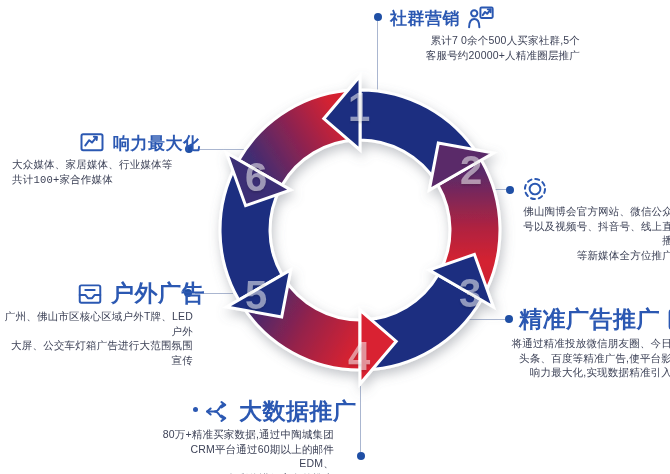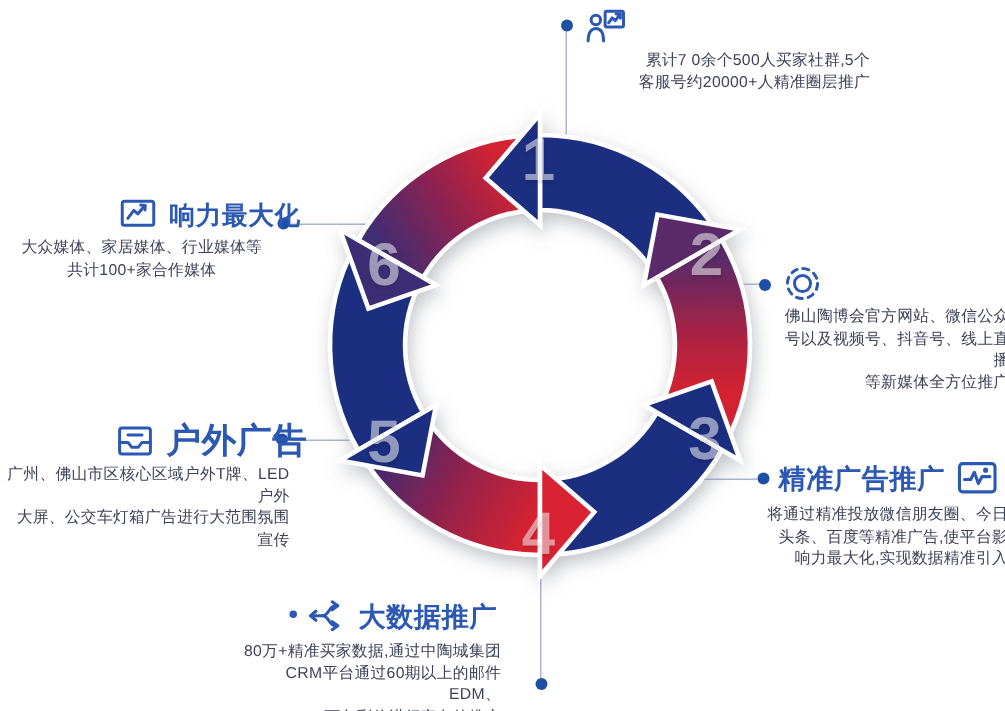--- a/index.html
+++ b/index.html
@@ -18,21 +18,21 @@
     position:absolute;transform:translate(-50%,-50%);
     font-size:40px;font-weight:700;color:rgba(255,255,255,.52);
     text-shadow:0 2px 2px rgba(0,0,0,.12);line-height:1;
   }
   
   .lbl{position:absolute;}
   .trow{display:flex;align-items:center;gap:7px;}
   .ttl{font-weight:700;color:#2b58b2;letter-spacing:.5px;white-space:nowrap;}
   .ttl.s17{font-size:17px;}
   .ttl.s18{font-size:23px;}
-  .ttl.s19{font-size:18px;}
+  .ttl.s19{font-size:23px;}
   .desc{
     position:absolute;font-size:10.5px;line-height:14.5px;color:#3d4257;
     white-space:pre-line;letter-spacing:.2px;text-align:right;
   }
   .icon{flex:0 0 auto;display:block;}
   svg.icon *{stroke:#2b58b2;fill:none;stroke-width:1.7;stroke-linecap:round;stroke-linejoin:round;}
   svg.icon .fillb{fill:#2b58b2;stroke:none;}
   #ringsvg{position:absolute;left:0;top:0;}
 </style>
 </head>
@@ -98,20 +98,21 @@
 
   <div class="num" style="left:359px;top:107px;">1</div>
   <div class="num" style="left:471px;top:170px;">2</div>
   <div class="num" style="left:470px;top:293px;">3</div>
   <div class="num" style="left:359px;top:356px;">4</div>
   <div class="num" style="left:256px;top:295px;">5</div>
   <div class="num" style="left:256px;top:177px;">6</div>
 
   <div class="lbl" style="left:390px;top:4px;">
     <div class="trow">
+      <span class="ttl s17">社群营销</span>
       <svg class="icon" width="28" height="28" viewBox="0 0 24 24">
         <circle cx="6.2" cy="8" r="2.7"></circle>
         <path d="M1.8,20 C1.8,14.8 3.8,12.8 6.2,12.8 C8.6,12.8 10.6,14.8 10.6,20"></path>
         <rect x="11.5" y="3" width="10.5" height="9" rx="1"></rect>
         <polyline points="13.5,9.6 15.5,6.8 17.3,8.4 20,4.8"></polyline>
         <polyline points="17.8,4.6 20.2,4.6 20.2,7"></polyline>
       </svg>
     </div>
     <div class="desc" style="left:0;top:29px;width:190px;">累计7 0余个500人买家社群,5个
 客服号约20000+人精准圈层推广</div>
@@ -176,16 +177,16 @@
   <div class="lbl" style="left:78px;top:129px;">
     <div class="trow">
       <svg class="icon" width="28" height="28" viewBox="0 0 24 24">
         <rect x="3" y="4.4" width="18" height="13.8" rx="1.4"></rect>
         <polyline points="6.2,14.2 9.6,9.6 12,11.6 15.8,7"></polyline>
         <polyline points="13.6,6.6 16.2,6.8 16,9.4"></polyline>
       </svg>
       <span class="ttl s17">响力最大化</span>
     </div>
   </div>
-  <div class="desc" style="left:12px;top:158px;width:165px;text-align:center;">大众媒体、家居媒体、行业媒体等
+  <div class="desc" style="left:12px;top:158px;width:165px;text-align:left;font-family:Liberation Mono, monospace;">大众媒体、家居媒体、行业媒体等
 共计100+家合作媒体</div>
 
 </div>
 
 </body></html>

